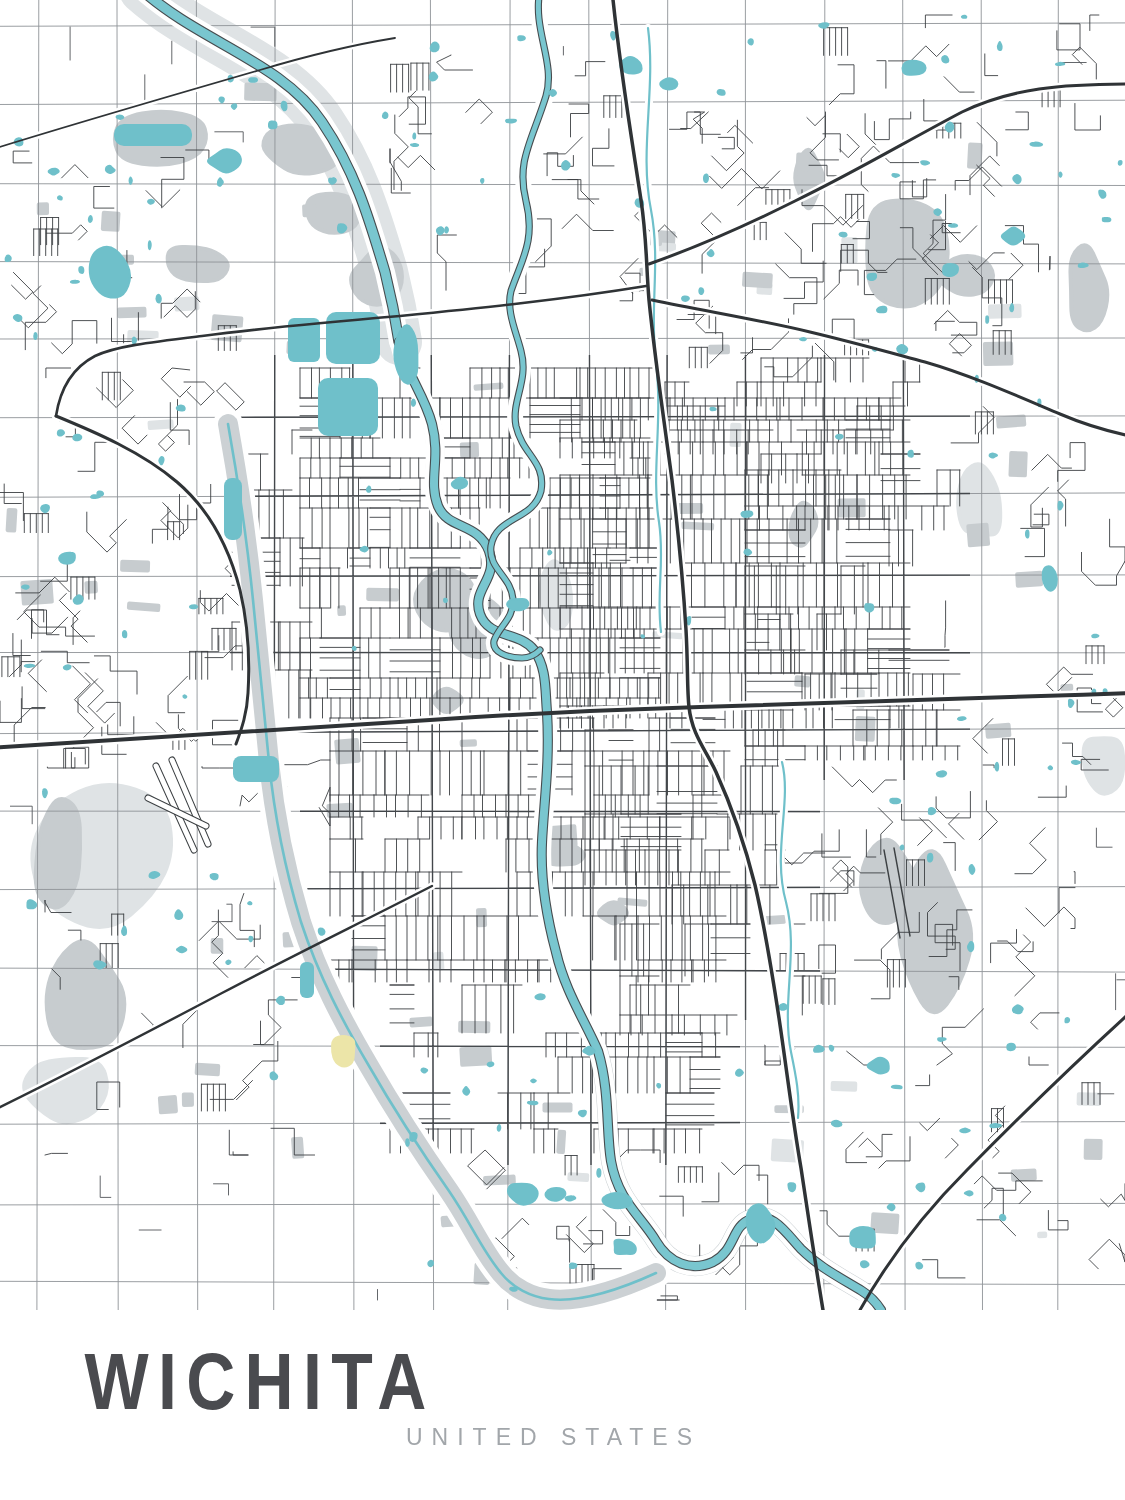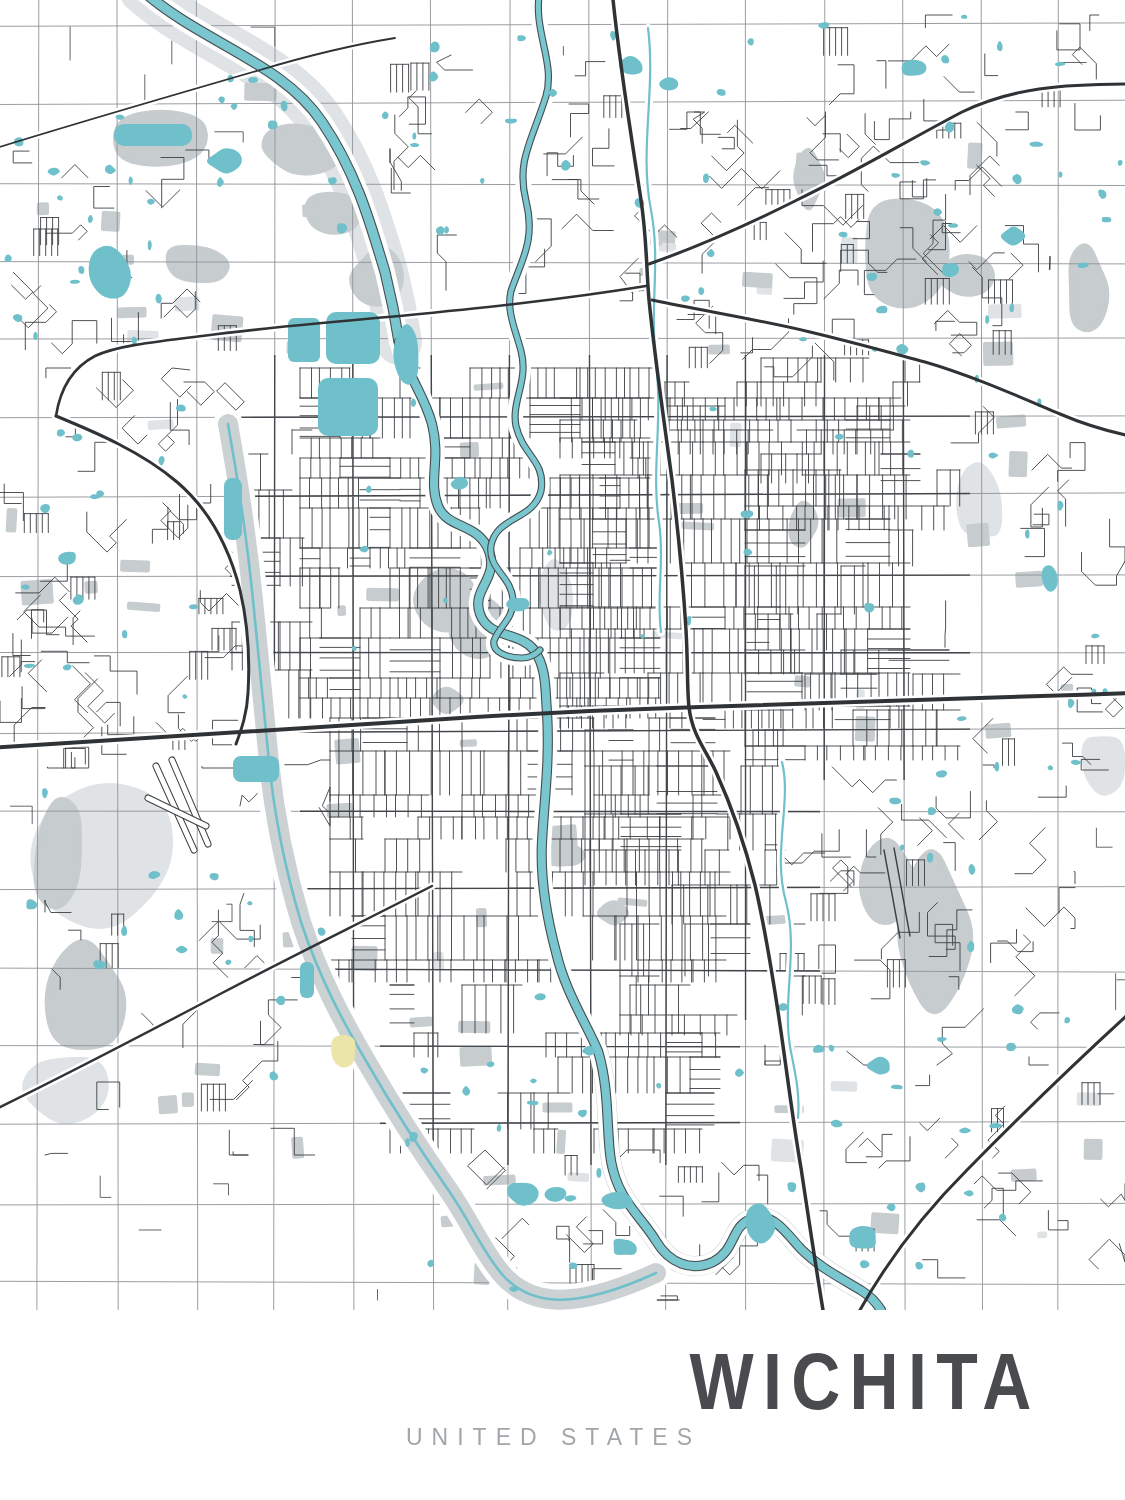--- a/index.html
+++ b/index.html
@@ -1,19 +1,19 @@
 <!DOCTYPE html>
 <html><head>
 <meta charset="utf-8">
 <style>
   html,body{margin:0;padding:0;background:#ffffff;}
   .poster{position:relative;width:1125px;height:1500px;background:#fff;overflow:hidden;
           font-family:"Liberation Sans",sans-serif;}
   .map-svg{position:absolute;left:0;top:0;display:block;}
-  .title-block{position:absolute;left:0;right:0;top:1336px;text-align:right;pointer-events:none;}
+  .title-block{position:absolute;left:0;right:0;top:1336px;text-align:left;pointer-events:none;}
   .city-title{font-size:80px;font-weight:700;letter-spacing:11px;color:#4a4b4f;
               transform:scaleX(.85);transform-origin:50% 50%;white-space:nowrap;}
   .country-subtitle{position:absolute;left:0;right:18px;top:1424px;text-align:center;
               font-size:23px;font-weight:400;letter-spacing:9px;color:#a2a6aa;white-space:nowrap;}
 </style>
 </head>
 <body>
 
 <div class="poster">
   <svg class="map-svg" width="1125" height="1310" viewBox="0 0 1125 1310">

